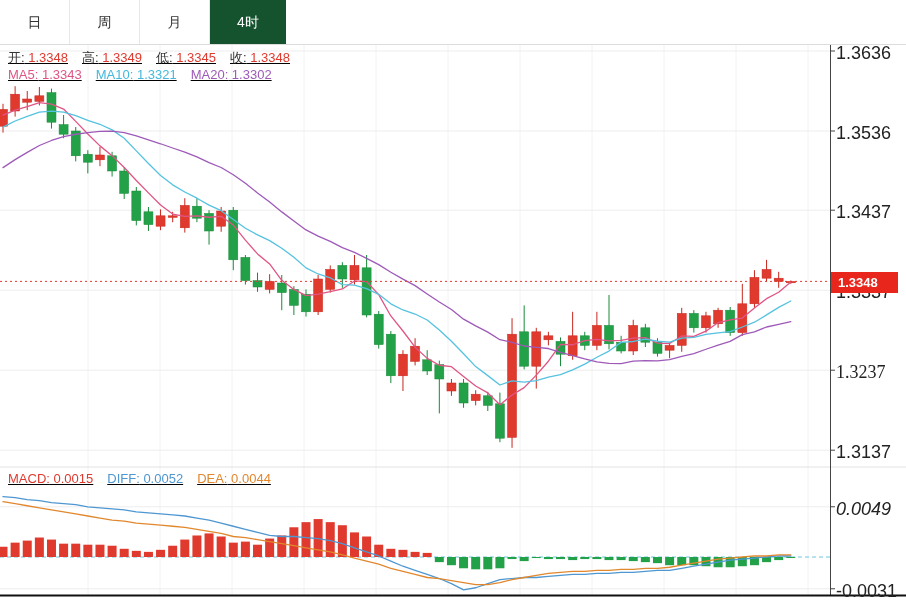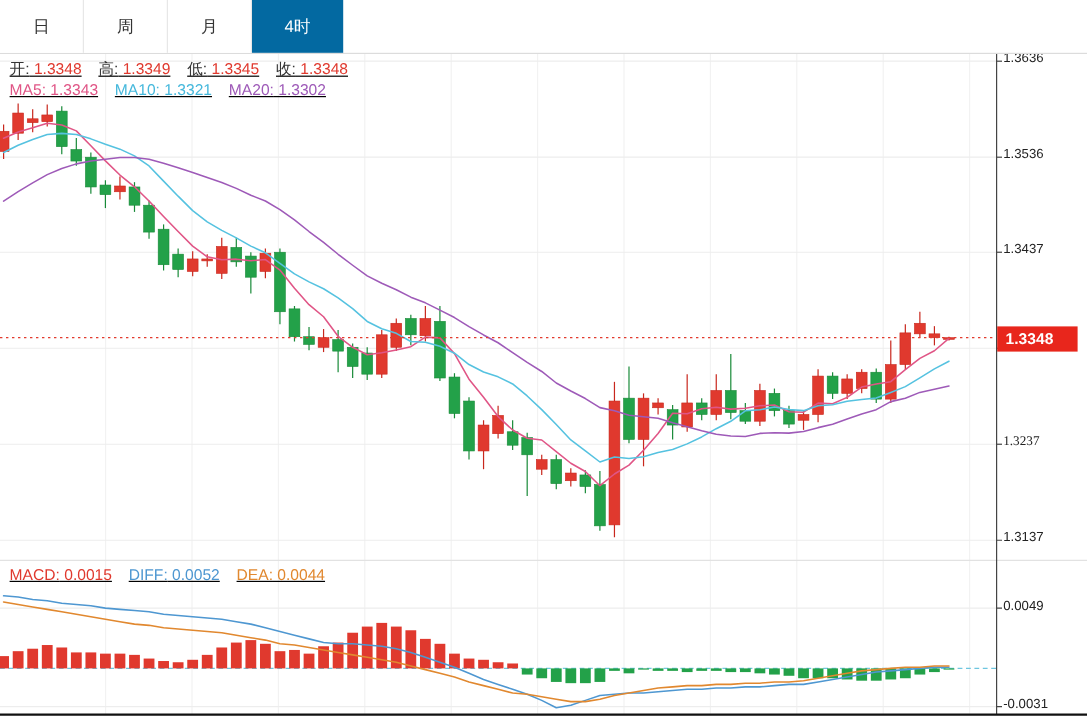--- a/index.html
+++ b/index.html
@@ -3,32 +3,32 @@
 <meta charset="utf-8">
 <style>
   html,body{margin:0;padding:0;background:#fff;}
   #app{position:relative;width:906px;height:603px;overflow:hidden;background:#fff;
        font-family:"Liberation Sans","DejaVu Sans",sans-serif;-webkit-font-smoothing:antialiased;}
   
   #toolbar{position:absolute;left:0;top:0;width:906px;height:44px;background:#fff;
            border-bottom:1px solid #dcdcdc;display:flex;z-index:5;}
   .tab{width:70px;height:44px;line-height:44px;text-align:center;font-size:14px;color:#333;
        border-right:1px solid #e7e7e7;box-sizing:border-box;background:#fff;cursor:pointer;flex:none;}
-  .tab.active{width:76px;background:#0369a1;color:#fff;border-right:none;}
+  .tab.active{width:76px;background:#14532d;color:#fff;border-right:none;}
   
   #chart-svg{position:absolute;left:0;top:0;z-index:1;}
   
   .readout{position:absolute;z-index:4;font-size:13px;white-space:nowrap;}
   #ohlc-row{left:8px;top:49px;}
   #ma-row{left:8px;top:67px;}
   #macd-row{left:8px;top:471px;}
   .pair{margin-right:14px;text-decoration:underline;}
   .pair .lbl{color:#333;}
   
-  .ylab{position:absolute;left:836px;font-size:11px;color:#222;z-index:2;}
+  .ylab{position:absolute;left:836px;font-size:18px;color:#222;z-index:2;}
   
   #price-tag{position:absolute;left:831px;top:272px;width:67px;height:21px;background:#e8261c;
              color:#fff;font-size:13px;font-weight:bold;line-height:21px;padding-left:7px;
              box-sizing:border-box;z-index:3;}
 </style>
 </head>
 <body>
 
 <div id="app">
   <div id="toolbar">
@@ -277,17 +277,17 @@
   <div id="ohlc-row" class="readout"><span class="pair"><span class="lbl">开:</span><span style="color: rgb(224, 57, 46);"> 1.3348</span></span><span class="pair"><span class="lbl">高:</span><span style="color: rgb(224, 57, 46);"> 1.3349</span></span><span class="pair"><span class="lbl">低:</span><span style="color: rgb(224, 57, 46);"> 1.3345</span></span><span class="pair"><span class="lbl">收:</span><span style="color: rgb(224, 57, 46);"> 1.3348</span></span></div>
   <div id="ma-row" class="readout"><span class="pair"><span class="lbl" style="color: rgb(224, 85, 134);">MA5:</span><span style="color: rgb(224, 85, 134);"> 1.3343</span></span><span class="pair"><span class="lbl" style="color: rgb(69, 184, 220);">MA10:</span><span style="color: rgb(69, 184, 220);"> 1.3321</span></span><span class="pair"><span class="lbl" style="color: rgb(158, 90, 184);">MA20:</span><span style="color: rgb(158, 90, 184);"> 1.3302</span></span></div>
   <div id="macd-row" class="readout"><span class="pair"><span class="lbl" style="color: rgb(224, 57, 46);">MACD:</span><span style="color: rgb(224, 57, 46);"> 0.0015</span></span><span class="pair"><span class="lbl" style="color: rgb(78, 151, 209);">DIFF:</span><span style="color: rgb(78, 151, 209);"> 0.0052</span></span><span class="pair"><span class="lbl" style="color: rgb(225, 136, 47);">DEA:</span><span style="color: rgb(225, 136, 47);"> 0.0044</span></span></div>
   <div id="labels">
       <span class="ylab" style="top: 43px;">1.3636</span>
       <span class="ylab" style="top: 123px;">1.3536</span>
       <span class="ylab" style="top: 202.2px;">1.3437</span>
       <span class="ylab" style="top: 282.2px;">1.3337</span>
       <span class="ylab" style="top: 362.2px; font-family: Liberation Serif, serif;">1.3237</span>
       <span class="ylab" style="top: 442.2px;">1.3137</span>
-      <span class="ylab" style="top: 498.775px;">0.0049</span>
+      <span class="ylab" style="top: 498.775px; font-style: italic;">0.0049</span>
       <span class="ylab" style="top: 580.775px;">-0.0031</span>
     </div>
   <div id="price-tag">1.3348</div>
 </div>
 
 </body></html>

